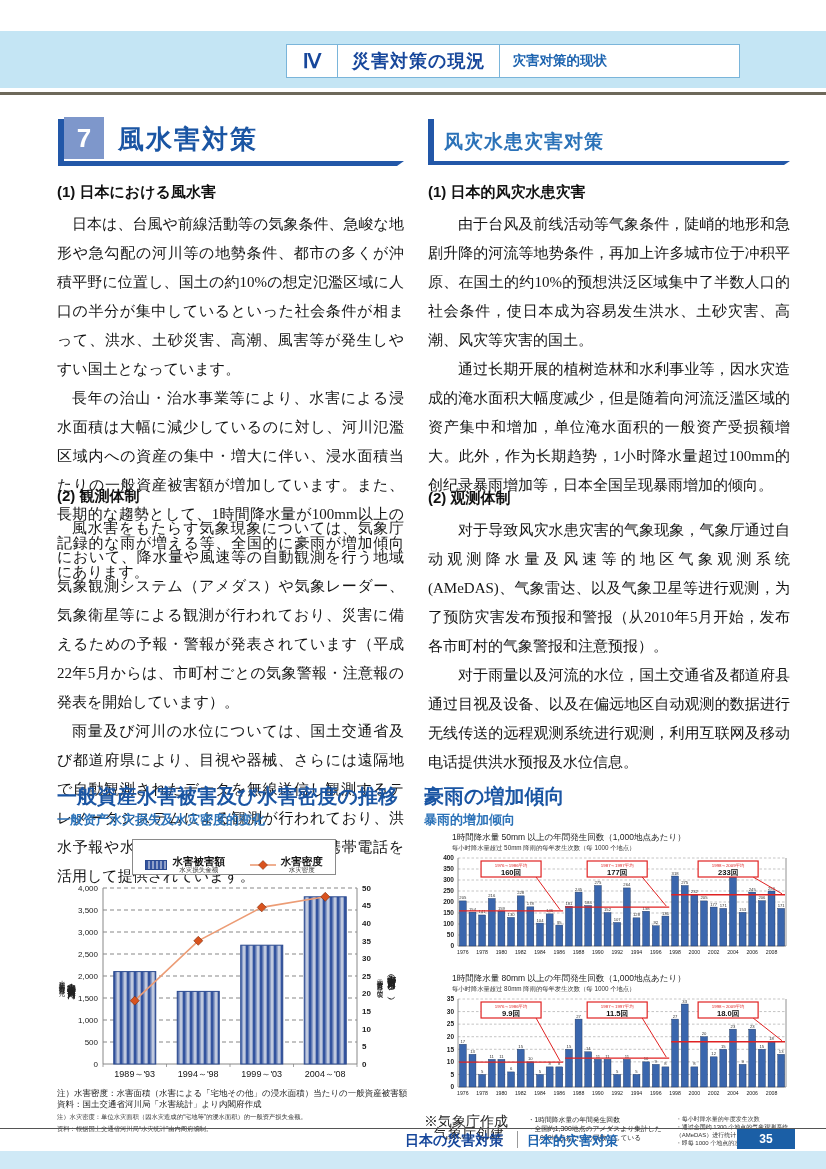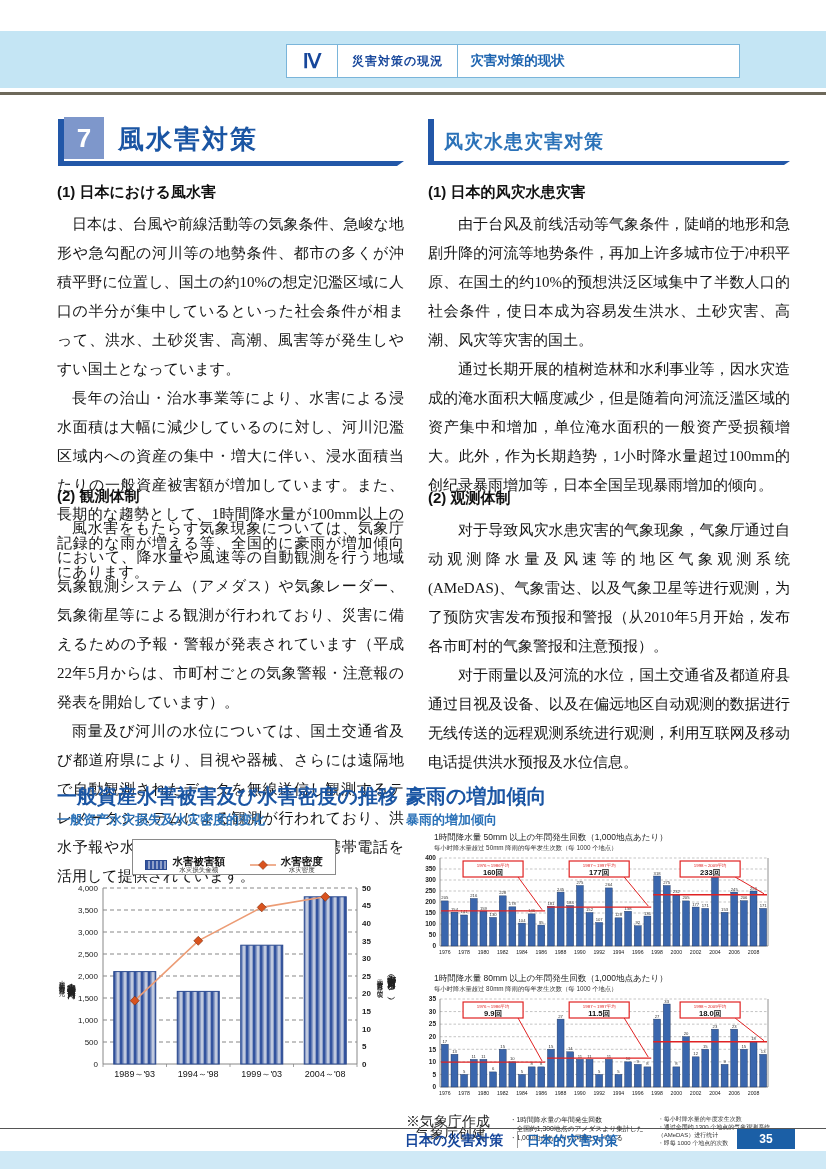--- a/index.html
+++ b/index.html
@@ -4,21 +4,21 @@
 <style>
   html,body{margin:0;padding:0;background:#fff;}
   body{width:826px;height:1169px;position:relative;font-family:"Liberation Sans",sans-serif;color:#151515;overflow:hidden;}
   .abs{position:absolute;}
 
   
   .band{left:0;top:31px;width:826px;height:57px;background:#c4e5f4;}
   .hbox{left:286px;top:44px;width:452px;height:32px;background:#fff;border:1px solid #7ab5da;display:flex;align-items:stretch;}
   .hnum{width:50px;display:flex;align-items:center;justify-content:center;color:#17479b;font-size:20px;font-family:"Liberation Serif",serif;font-weight:bold;}
   .hdiv{width:1px;background:#7ab5da;}
-  .hja{display:flex;align-items:center;padding:0 14px;color:#17479b;font-size:12px;font-weight:bold;letter-spacing:1px;}
+  .hja{display:flex;align-items:center;padding:0 14px;color:#17479b;font-size:18px;font-weight:bold;letter-spacing:1px;}
   .hzh{display:flex;align-items:center;padding:0 12px;color:#1d64b0;font-size:13.5px;font-weight:bold;}
   .toprule{left:0;top:92px;width:826px;height:3px;background:#6d685a;}
 
   
   .badge-edge{left:58px;top:119px;width:6px;height:47px;background:#2257a8;}
   .badge{left:64px;top:117px;width:40px;height:42px;background:#7e97cb;color:#fff;font-size:26px;font-weight:bold;display:flex;align-items:center;justify-content:center;}
   .sec-title-ja{left:118px;top:122px;font-size:26px;font-weight:bold;color:#1a55a3;letter-spacing:2px;}
   .sec-underline-l{left:58px;top:161px;width:346px;height:5px;background:#2257a8;clip-path:polygon(0 0,100% 0,calc(100% - 7px) 100%,0 100%);}
   .secr-edge{left:428px;top:119px;width:6px;height:45px;background:#2257a8;}
   .sec-title-zh{left:444px;top:129px;font-size:19px;font-weight:bold;color:#2b72b8;letter-spacing:1px;}
@@ -46,21 +46,21 @@
   .vlab{position:absolute;writing-mode:vertical-rl;top:50%;transform:translateY(-58%);color:#222;letter-spacing:1px;}
   .vl1{left:0;font-size:6.5px;}
   .vl2{left:9px;font-size:8.5px;font-weight:bold;}
   .vl3{left:318px;font-size:6.5px;}
   .vl4{left:329px;font-size:8.5px;font-weight:bold;}
   .lc-notes{margin-top:6px;}
   .n-ja{font-size:8.5px;line-height:11px;color:#222;}
   .n-zh{font-size:6.3px;line-height:8.5px;color:#333;margin-top:3px;}
 
   
-  .chartR{left:406px;top:783px;width:368px;}
+  .chartR{left:424px;top:783px;width:368px;}
   .sub-ja{font-size:8.5px;color:#222;margin:3px 0 0 28px;}
   .sub-zh{font-size:6.3px;color:#333;margin:0 0 1px 28px;}
   .credit{font-size:14px;color:#222;line-height:12px;}
   .rc-notes{display:flex;margin-top:4px;gap:10px;}
   .bullets{list-style:none;margin:0;padding:0;}
   .bul-ja li{font-size:6.8px;line-height:9px;color:#222;}
   .bul-zh li{font-size:6px;line-height:8px;color:#333;}
 
   
   .footrule{left:0;top:1128px;width:826px;height:1px;background:#555;}
@@ -188,20 +188,26 @@
         <polyline points="77.75,118.64 141.25,58.80000000000001 204.75,25.359999999999985 268.25,14.800000000000011" fill="none" stroke="#ec9c75" stroke-width="1.6"></polyline>
         <path d="M 77.75 114.14 L 82.25 118.64 L 77.75 123.14 L 73.25 118.64 Z" fill="#d9531e" stroke="#7a2a08" stroke-width="0.6"></path>
         <path d="M 141.25 54.30000000000001 L 145.75 58.80000000000001 L 141.25 63.30000000000001 L 136.75 58.80000000000001 Z" fill="#d9531e" stroke="#7a2a08" stroke-width="0.6"></path>
         <path d="M 204.75 20.859999999999985 L 209.25 25.359999999999985 L 204.75 29.859999999999985 L 200.25 25.359999999999985 Z" fill="#d9531e" stroke="#7a2a08" stroke-width="0.6"></path>
         <path d="M 268.25 10.300000000000011 L 272.75 14.800000000000011 L 268.25 19.30000000000001 L 263.75 14.800000000000011 Z" fill="#d9531e" stroke="#7a2a08" stroke-width="0.6"></path>
       </svg>
     <div class="vlab vl1">水灾损失金额（百万日元）</div>
     <div class="vlab vl2">水害被害額（百万円）</div>
     <div class="vlab vl3">水灾密度（百万日元/公顷）</div>
     <div class="vlab vl4">水害密度（百万円/ha）</div>
+  </div>
+  <div class="lc-notes">
+    <div class="n-ja">注）水害密度：水害面積（水害による「宅地その他」の浸水面積）当たりの一般資産被害額</div>
+    <div class="n-ja">資料：国土交通省河川局「水害統計」より内閣府作成</div>
+    <div class="n-zh">注）水灾密度：单位水灾面积（因水灾造成的“宅地等”的浸水面积）的一般资产损失金额。</div>
+    <div class="n-zh">资料：根据国土交通省河川局“水灾统计”由内阁府编制。</div>
   </div>
 </div>
 
 <div class="abs chartR">
   <div class="ct-ja">豪雨の増加傾向</div>
   <div class="ct-zh">暴雨的增加倾向</div>
   <div class="sub-ja">1時間降水量 50mm 以上の年間発生回数（1,000地点あたり）</div>
   <div class="sub-zh">每小时降水量超过 50mm 降雨的每年发生次数（每 1000 个地点）</div>
   <svg id="rain50" width="368" height="112">
       <text x="30" y="94.3" text-anchor="end" font-size="6.5" font-weight="bold" fill="#222">0</text>

